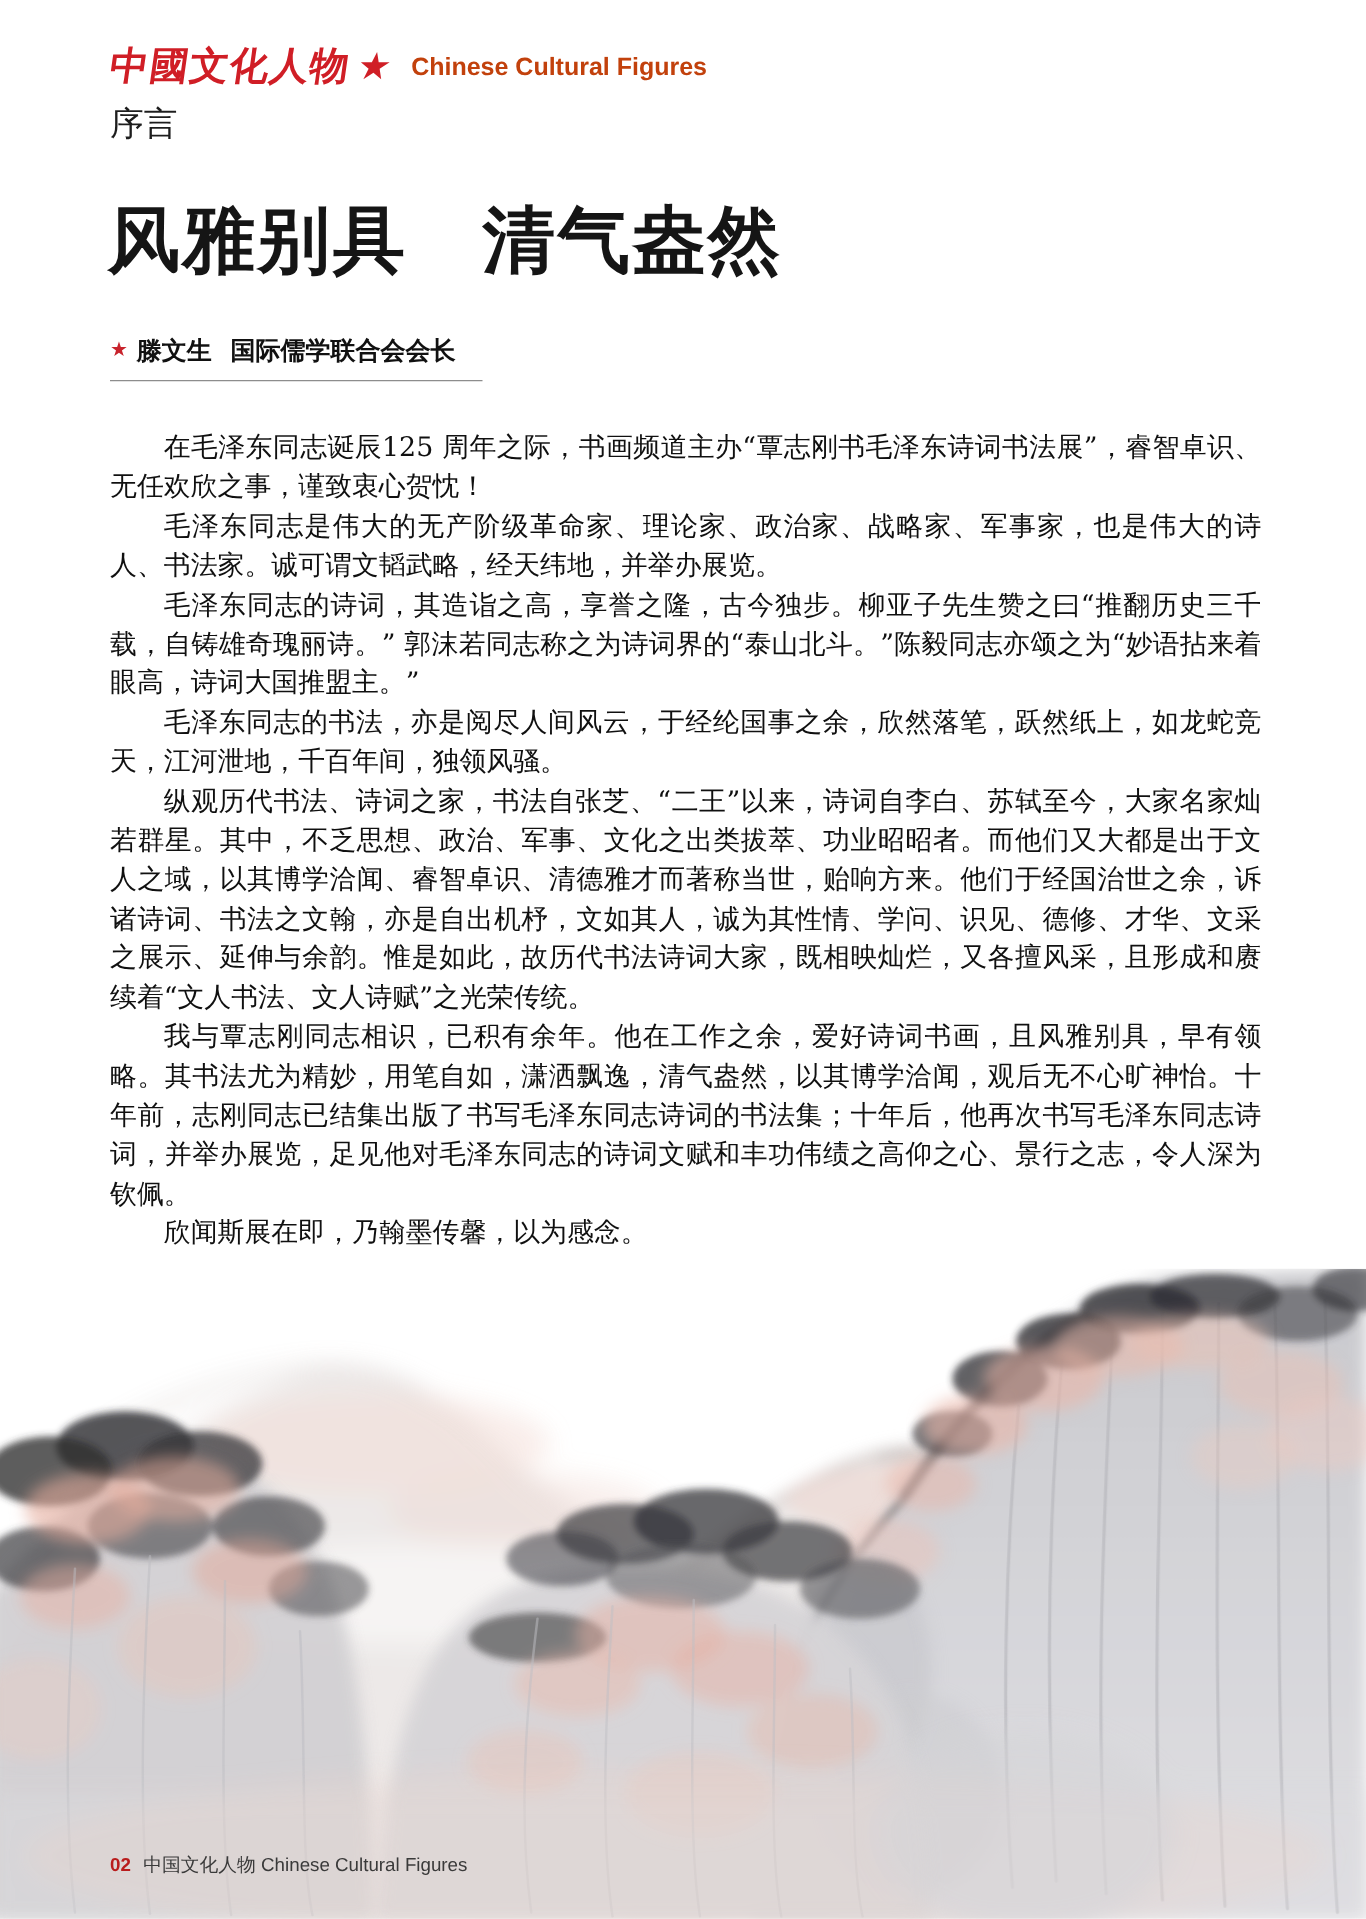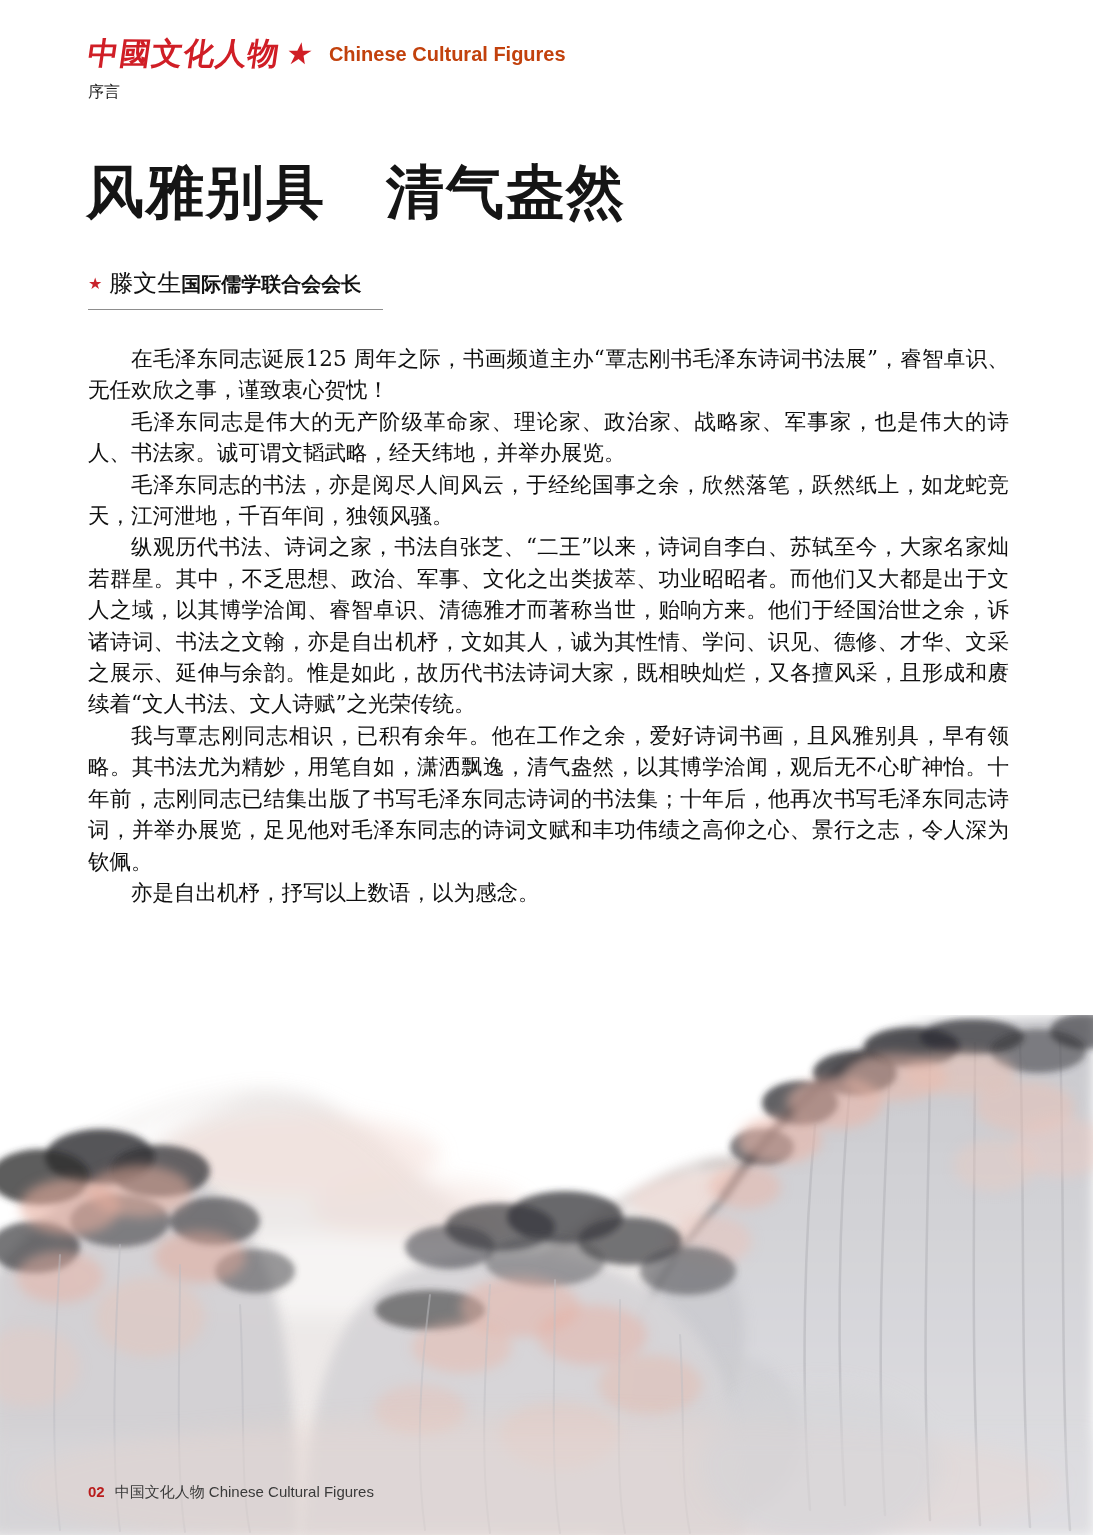--- a/index.html
+++ b/index.html
@@ -32,21 +32,21 @@
     font-family:"DejaVu Sans","Liberation Sans",sans-serif;
   }
   .logo-en{
     color:#c2410c;font-size:20px;font-weight:bold;
     margin-left:16px;line-height:1;
     font-family:"Liberation Sans","DejaVu Sans",sans-serif;
   }
   
   .section-label{
     position:absolute;left:88px;top:82px;
-    font-size:16px;color:#1d1d1d;line-height:1.3;
+    font-size:27px;color:#1d1d1d;line-height:1.3;
     font-family:"Liberation Sans","DejaVu Sans",sans-serif;
   }
   
   .title{
     position:absolute;left:86px;top:156px;margin:0;
     font-size:58px;font-weight:700;color:#151515;
     letter-spacing:2px;line-height:1.25;
     font-family:"DejaVu Serif","Liberation Serif",serif;
   }
   
@@ -54,21 +54,21 @@
     position:absolute;left:88px;top:267px;
     padding:0 22px 10px 0;
     border-bottom:1px solid #8d8d8d;
     white-space:nowrap;
     font-family:"Liberation Sans","DejaVu Sans",sans-serif;
   }
   .byline-star{
     color:#c8232c;font-size:16px;margin-right:7px;
     position:relative;top:-2px;
   }
-  .byline-author{font-size:24px;font-weight:normal;color:#111;}
+  .byline-author{font-size:20px;font-weight:bold;color:#111;margin-right:15px;}
   .byline-title{font-size:20px;font-weight:bold;color:#111;}
   
   .body-text{
     position:absolute;left:88px;top:343px;width:921px;
   }
   .body-text p{
     margin:0;
     font-size:21.5px;line-height:31.4px;
     color:#101010;
     text-align:justify;
@@ -104,24 +104,25 @@
 
   <h1 class="title">风雅别具　清气盎然</h1>
 
   <div class="byline">
     <span class="byline-star">★</span><span class="byline-author">滕文生</span><span class="byline-title">国际儒学联合会会长</span>
   </div>
 
   <main class="body-text">
     <p>在毛泽东同志诞辰125 周年之际，书画频道主办“覃志刚书毛泽东诗词书法展”，睿智卓识、无任欢欣之事，谨致衷心贺忱！</p>
     <p>毛泽东同志是伟大的无产阶级革命家、理论家、政治家、战略家、军事家，也是伟大的诗人、书法家。诚可谓文韬武略，经天纬地，并举办展览。</p>
+    <p>毛泽东同志的诗词，其造诣之高，享誉之隆，古今独步。柳亚子先生赞之曰“推翻历史三千载，自铸雄奇瑰丽诗。” 郭沫若同志称之为诗词界的“泰山北斗。”陈毅同志亦颂之为“妙语拈来着眼高，诗词大国推盟主。”</p>
     <p>毛泽东同志的书法，亦是阅尽人间风云，于经纶国事之余，欣然落笔，跃然纸上，如龙蛇竞天，江河泄地，千百年间，独领风骚。</p>
     <p>纵观历代书法、诗词之家，书法自张芝、“二王”以来，诗词自李白、苏轼至今，大家名家灿若群星。其中，不乏思想、政治、军事、文化之出类拔萃、功业昭昭者。而他们又大都是出于文人之域，以其博学洽闻、睿智卓识、清德雅才而著称当世，贻响方来。他们于经国治世之余，诉诸诗词、书法之文翰，亦是自出机杼，文如其人，诚为其性情、学问、识见、德修、才华、文采之展示、延伸与余韵。惟是如此，故历代书法诗词大家，既相映灿烂，又各擅风采，且形成和赓续着“文人书法、文人诗赋”之光荣传统。</p>
     <p>我与覃志刚同志相识，已积有余年。他在工作之余，爱好诗词书画，且风雅别具，早有领略。其书法尤为精妙，用笔自如，潇洒飘逸，清气盎然，以其博学洽闻，观后无不心旷神怡。十年前，志刚同志已结集出版了书写毛泽东同志诗词的书法集；十年后，他再次书写毛泽东同志诗词，并举办展览，足见他对毛泽东同志的诗词文赋和丰功伟绩之高仰之心、景行之志，令人深为钦佩。</p>
-    <p>亦是自出机杼，抒写以上数语，以为感念。</p>
+    <p>欣闻斯展在即，乃翰墨传馨，以为感念。</p>
   </main>
 
   <figure class="painting">
     <svg viewBox="0 0 1093 520" preserveAspectRatio="none" aria-hidden="true">
       <defs>
         <filter id="b3" x="-30%" y="-30%" width="160%" height="160%">
             <feGaussianBlur stdDeviation="3"></feGaussianBlur>
           </filter>
         <filter id="b6" x="-30%" y="-30%" width="160%" height="160%">
             <feGaussianBlur stdDeviation="6"></feGaussianBlur>

